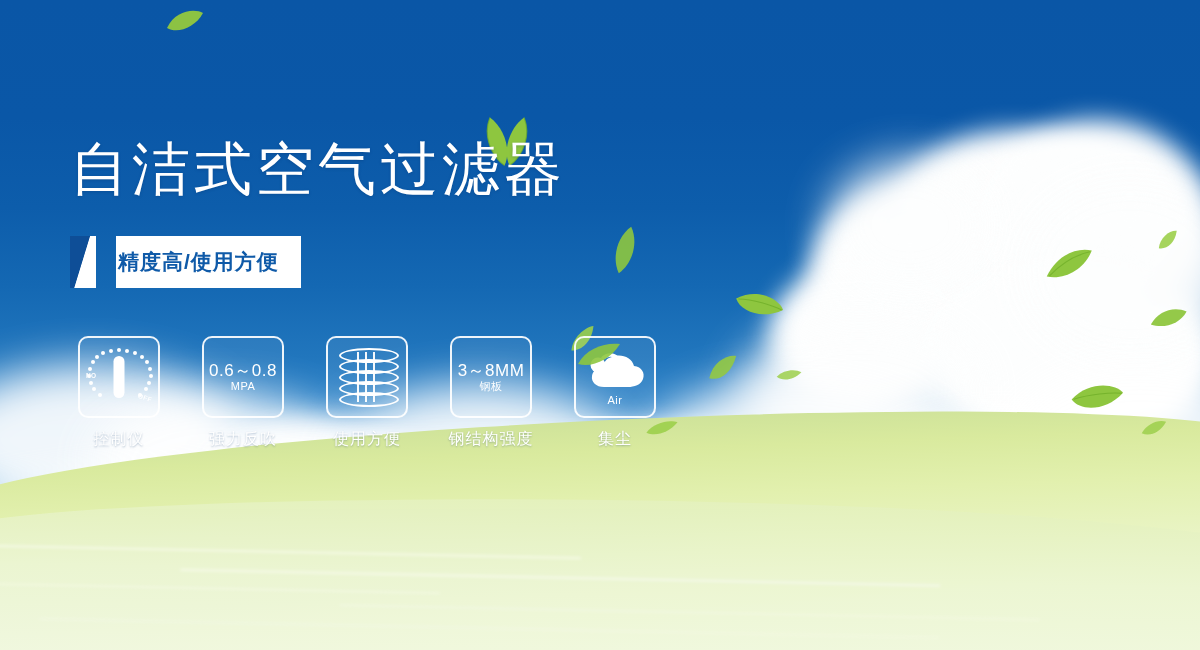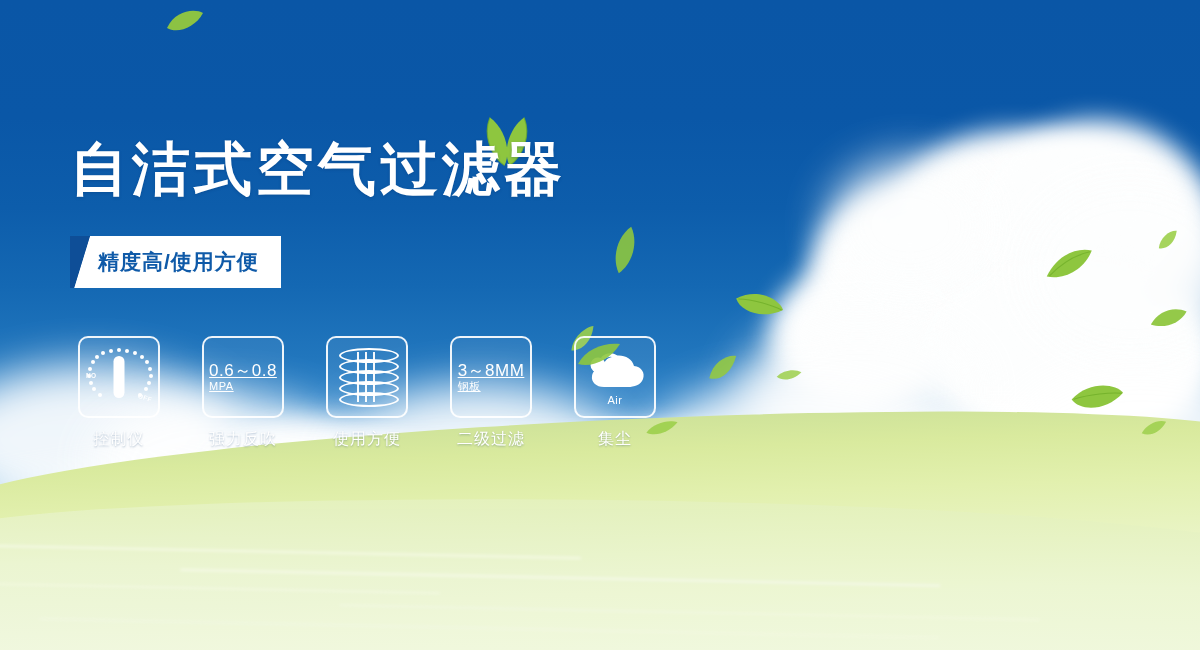--- a/index.html
+++ b/index.html
@@ -54,52 +54,52 @@
     opacity:.95;
   }
   .streak{position:absolute;height:2px;background:rgba(255,255,255,.55);filter:blur(1.5px);}
 
   
   #content{position:absolute;left:0;top:0;width:1200px;height:650px;}
 
   #title{
     position:absolute;left:70px;top:140px;
     font-size:58px;letter-spacing:4px;color:#ffffff;
-    font-weight:700;line-height:1;
+    font-weight:400;line-height:1;
     text-shadow:0 1px 3px rgba(0,40,90,.25);
     white-space:nowrap;
   }
 
   
   #sprout{position:absolute;left:470px;top:110px;width:72px;height:58px;}
 
   
   #subtitle{
     position:absolute;left:70px;top:236px;height:52px;display:flex;align-items:stretch;
   }
   #sub-left{
     background:#0e4e97;color:#fff;font-size:21px;font-weight:700;
     display:flex;align-items:center;padding:0 20px 0 18px;letter-spacing:1px;
   }
   #sub-wedge{width:26px;background:
      linear-gradient(107deg,#0e4e97 0%,#0e4e97 47%,#ffffff 49%,#ffffff 100%);}
   #sub-right{
     background:#ffffff;color:#0f5aa8;font-size:21px;font-weight:700;
-    display:flex;align-items:center;padding:0 22px 0 2px;letter-spacing:1px;
+    display:flex;align-items:center;padding:0 22px 0 2px;letter-spacing:1px;margin-left:20px;
   }
 
   
   #features{position:absolute;left:70px;top:336px;display:flex;gap:26px;}
   .feature{width:98px;display:flex;flex-direction:column;align-items:center;}
   .fbox{
     width:78px;height:78px;border:2px solid rgba(255,255,255,.92);border-radius:10px;
     background:rgba(255,255,255,.07);
     display:flex;align-items:center;justify-content:center;position:relative;
   }
-  .ftext{color:#fff;line-height:1.12;font-weight:400;text-decoration:underline;}
+  .ftext{color:#fff;text-align:center;line-height:1.12;font-weight:400;}
   .ftext .l1{font-size:17px;display:block;letter-spacing:.5px;}
   .ftext .l2{font-size:11px;display:block;letter-spacing:.5px;}
   .flabel{margin-top:11px;color:#ffffff;font-size:16px;letter-spacing:1px;
           text-shadow:0 1px 2px rgba(0,50,100,.3);white-space:nowrap;}
 
   
   .gauge{position:relative;width:64px;height:60px;}
   .gauge .bar{
     position:absolute;left:50%;top:9px;transform:translateX(-50%);
     width:11px;height:42px;border-radius:6px;background:#fff;
@@ -281,21 +281,21 @@
         <div class="flabel">使用方便</div>
       </div>
 
       <div class="feature">
         <div class="fbox">
           <div class="ftext">
             <span class="l1">3～8MM</span>
             <span class="l2">钢板</span>
           </div>
         </div>
-        <div class="flabel">二级过滤</div>
+        <div class="flabel">钢结构强度</div>
       </div>
 
       <div class="feature">
         <div class="fbox">
           <div class="airicon">
             <svg width="62" height="42" viewBox="0 0 62 42">
               <path d="M28 8 C36 4 48 8 50 17 C58 18 61 24 59 30 C57 36 50 38 44 38 L20 38 C12 38 7 33 8 27 C9 21 14 18 19 19 C19 13 23 9 28 8 Z" fill="#ffffff"></path>
               <circle cx="14" cy="16" r="7.5" fill="#ffffff"></circle>
               <path d="M19 9 C23 5 30 5 33 9" stroke="#ffffff" stroke-width="3.4" fill="none" stroke-linecap="round"></path>
               <path d="M24 14 C28 11 34 11 37 14" stroke="#ffffff" stroke-width="3" fill="none" stroke-linecap="round"></path>

